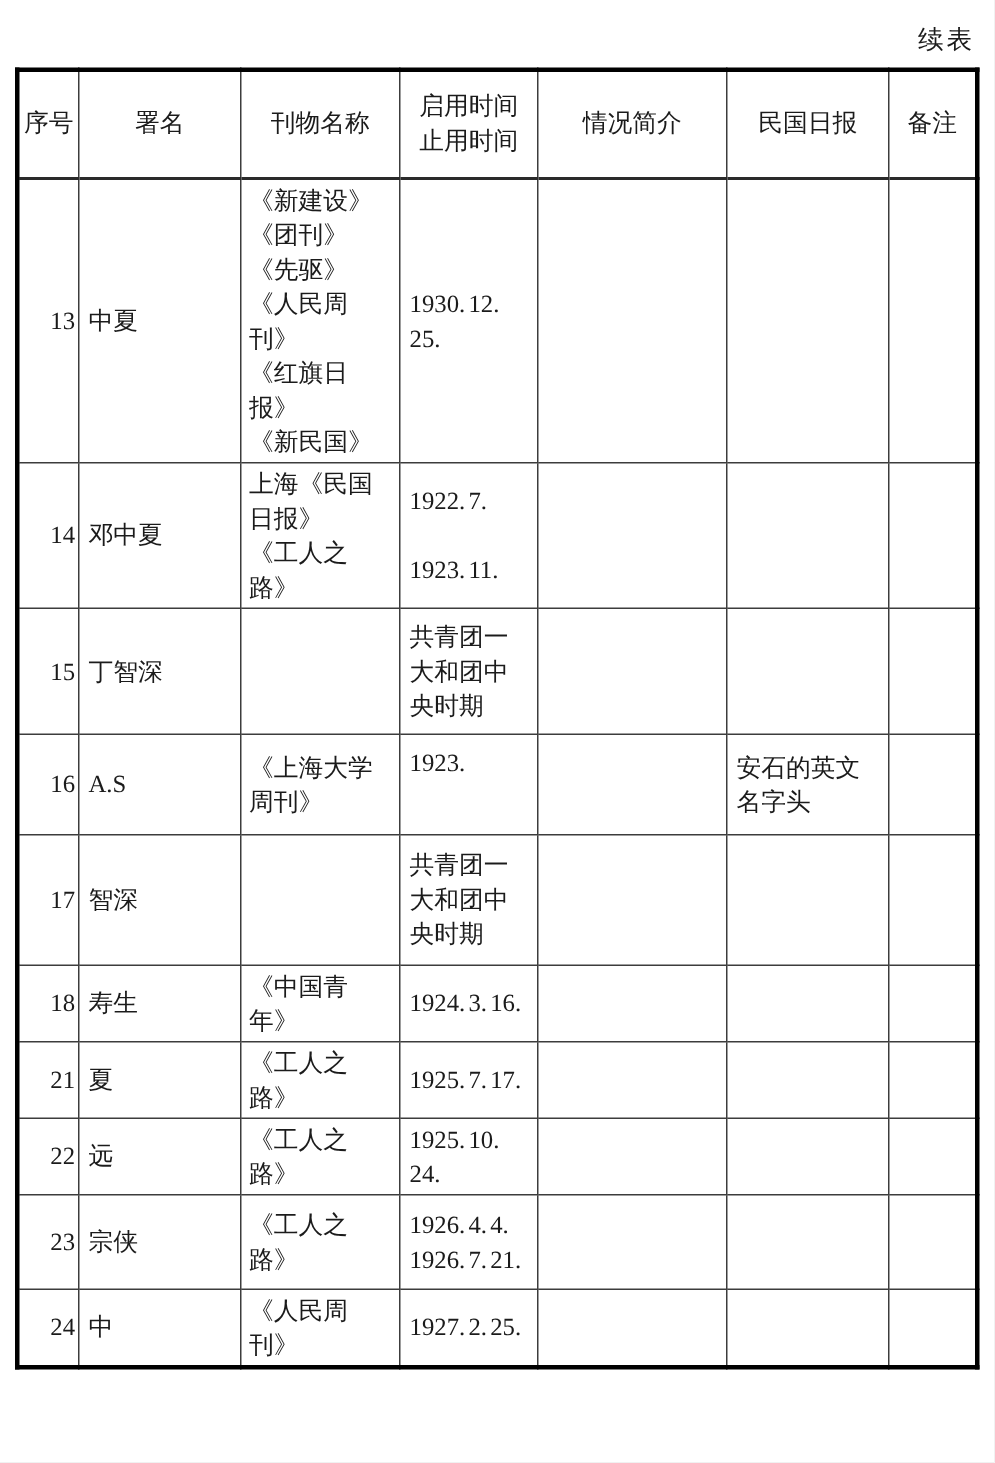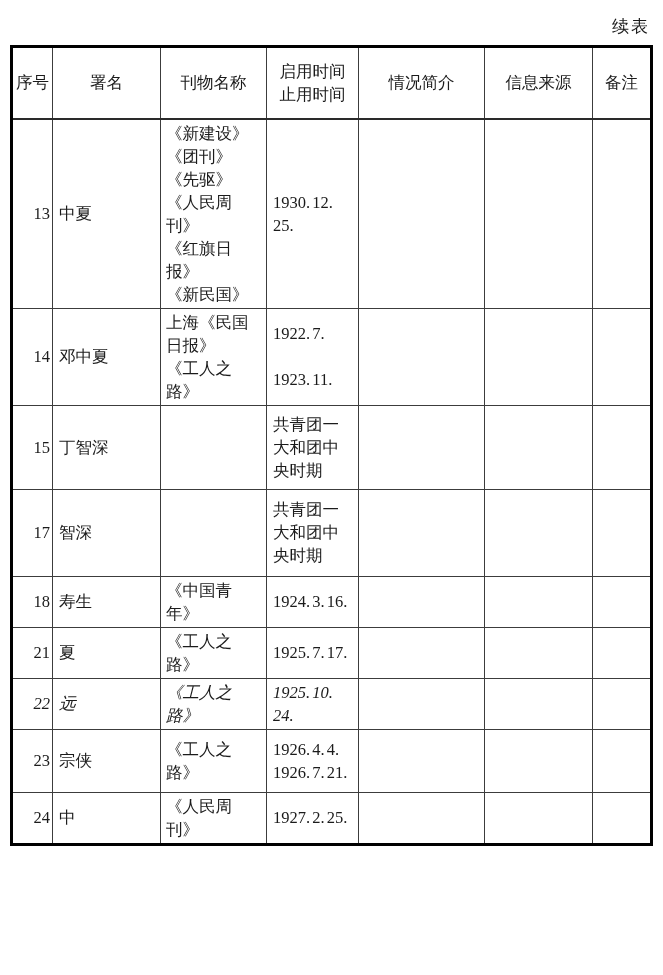--- a/index.html
+++ b/index.html
@@ -35,36 +35,36 @@
     white-space:pre-line;
     font-weight:normal;
     font-size:16.5px;
     overflow:hidden;
   }
   .doc-table th {
     text-align:center;
     border-bottom:2px solid #2a2a2a;
     padding:2px 2px;
   }
-  .doc-table thead tr { height:72px; }
+  .doc-table thead tr { height:72px;font-family:Liberation Mono, monospace; }
   .doc-table td.c-no { text-align:right; padding-left:2px; padding-right:2px; }
   .doc-table td.c-dates { word-spacing:-2px; }
   .doc-table td.c-pub { padding-left:5px; padding-right:3px; }
   .doc-table td.c-source { padding-right:4px; }
   td.vtop { vertical-align:top; padding-top:7px; }
   tr.r13 { height:154px; }
   tr.r14 { height:97px; }
   tr.r15 { height:84px; }
   tr.r16 { height:67px; }
   tr.r17 { height:87px; }
   tr.r18 { height:39px;margin-top:10px; }
   tr.r19 { height:39px; }
   tr.r20 { height:42px; }
   tr.r21 { height:42px; }
-  tr.r22 { height:40px;font-style:italic; }
+  tr.r22 { height:40px; }
   tr.r23 { height:63px; }
   tr.r24 { height:41px; }
 </style>
 </head>
 <body>
 
 <div class="page">
 
   <div class="continued-label">续表</div>
 
@@ -79,21 +79,21 @@
       <col style="width:59px">
     </colgroup>
     <thead>
       <tr>
         <th>序号</th>
         <th>署名</th>
         <th>刊物名称</th>
         <th>启用时间
 止用时间</th>
         <th>情况简介</th>
-        <th>信息来源</th>
+        <th>民国日报</th>
         <th>备注</th>
       </tr>
     </thead>
     <tbody>
       <tr class="r13">
         <td class="c-no">13</td>
         <td>中夏</td>
         <td class="c-pub">《新建设》
 《团刊》
 《先驱》
@@ -117,20 +117,29 @@
         <td class="c-source"></td>
         <td></td>
       </tr>
       <tr class="r15">
         <td class="c-no">15</td>
         <td>丁智深</td>
         <td class="c-pub"></td>
         <td class="c-dates">共青团一大和团中央时期</td>
         <td></td>
         <td class="c-source"></td>
+        <td></td>
+      </tr>
+      <tr class="r16">
+        <td class="c-no">16</td>
+        <td>A.S</td>
+        <td class="c-pub">《上海大学周刊》</td>
+        <td class="c-dates vtop">1923.</td>
+        <td></td>
+        <td class="c-source">安石的英文名字头</td>
         <td></td>
       </tr>
       <tr class="r17">
         <td class="c-no">17</td>
         <td>智深</td>
         <td class="c-pub"></td>
         <td class="c-dates">共青团一大和团中央时期</td>
         <td></td>
         <td class="c-source"></td>
         <td></td>

